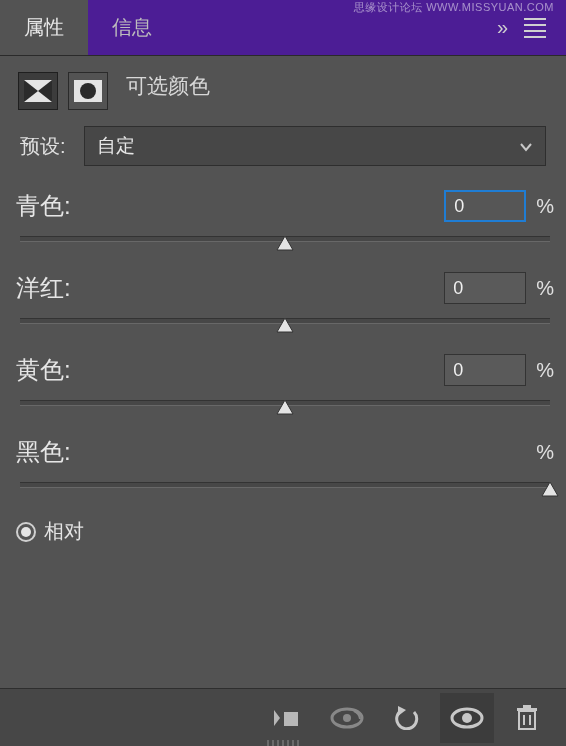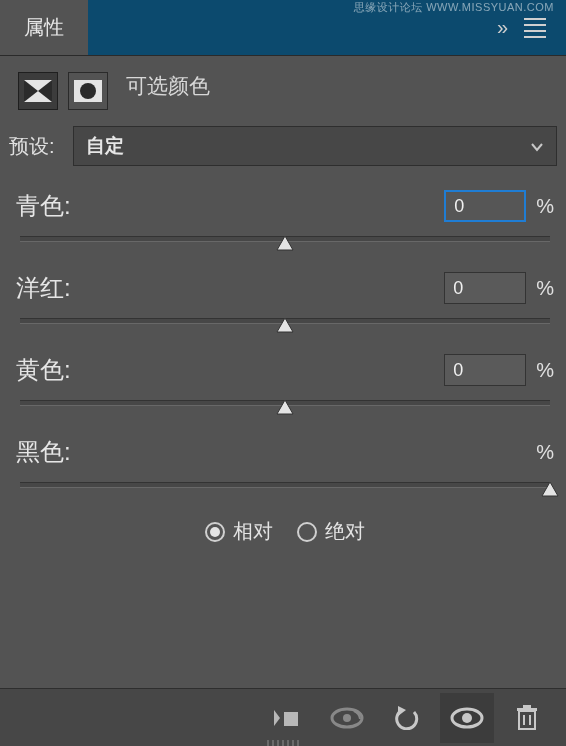--- a/index.html
+++ b/index.html
@@ -16,21 +16,21 @@
 .watermark {
   position: absolute;
   top: 0;
   right: 12px;
   font-size: 11px;
   color: rgba(255,255,255,0.5);
   letter-spacing: 0.5px;
 }
 .tabs {
   display: flex;
-  background: #0c4a6e;
+  background: #4c1d95;
   height: 56px;
   border-bottom: 1px solid #2a2a2a;
 }
 .tab {
   padding: 0 24px;
   height: 100%;
   display: flex;
   align-items: center;
   color: #bdbdbd;
   font-size: 20px;
@@ -56,21 +56,21 @@
   width: 40px; height: 38px;
   border: 1px solid #2a2a2a;
   background: #535353;
   display: flex;
   align-items: center;
   justify-content: center;
 }
 .icon-box.active { background: #3c3c3c; border: 1px solid #1f1f1f; }
 .title-text { font-size: 21px; margin-left: 8px; color: #d8d8d8; }
 
-.form-area { padding: 0 9px; }
+.form-area { padding: 0 20px; }
 .row {
   display: flex;
   align-items: center;
   margin-bottom: 14px;
   gap: 12px;
 }
 .row-label {
   font-size: 20px;
   color: #e0e0e0;
   min-width: 52px;
@@ -78,21 +78,20 @@
 .dropdown {
   flex: 1;
   background: #474747;
   border: 1px solid #2e2e2e;
   height: 40px;
   display: flex;
   align-items: center;
   padding: 0 12px;
   position: relative;
   cursor: pointer;
-  font-weight: bold;
 }
 .dropdown .swatch {
   width: 26px; height: 24px;
   background: #2fb7ee;
   border: 1px solid #222;
   margin-right: 10px;
 }
 .dropdown .dd-text { font-size: 19px; color: #e6e6e6; }
 .dropdown .chev {
   position: absolute;
@@ -136,22 +135,20 @@
   position: absolute;
   top: -3px;
   width: 20px;
   height: 18px;
   transform: translateX(-50%);
 }
 .slider-handle svg { display: block; }
 
 .radio-row {
   display: flex;
-  justify-content: center;
-  gap: 24px;
   margin-top: 18px;
   font-family: Liberation Serif, serif;
 }
 .radio-item { display: flex; align-items: center; gap: 8px; cursor: pointer; }
 .radio-circle {
   width: 20px; height: 20px;
   border: 2px solid #d0d0d0;
   border-radius: 50%;
   display: flex;
   align-items: center;
@@ -195,20 +192,21 @@
 }
 .bottom-grip span { width: 2px; height: 6px; background: #6a6a6a; }
 </style>
 </head>
 <body>
 
 <div class="watermark">思缘设计论坛  WWW.MISSYUAN.COM</div>
 
 <div class="tabs">
   <div class="tab active">属性</div>
+  <div class="tab">信息</div>
   <div class="tab-spacer"></div>
   <div class="tab-icons">
     <span class="double-arrow">»</span>
     <div class="hamburger">
       <span></span>
         <span></span>
         <span></span>
         <span></span>
     </div>
   </div>
@@ -306,24 +304,20 @@
     </div>
   </div>
 
   <div class="radio-row">
     <div class="radio-item">
       <div class="radio-circle">
           <div class="radio-dot"></div>
         </div>
       <span class="radio-label">相对</span>
     </div>
-    <div class="radio-item">
-      <div class="radio-circle"></div>
-      <span class="radio-label">绝对</span>
-    </div>
   </div>
 
 </div>
 
 <div class="bottom-bar">
   <div class="bbtn">
     <svg width="30" height="24" viewBox="0 0 30 24">
       <polygon points="2,20 8,12 2,4" fill="#b8b8b8"></polygon>
       <rect x="12" y="6" width="14" height="14" fill="#b8b8b8"></rect>
     </svg>

